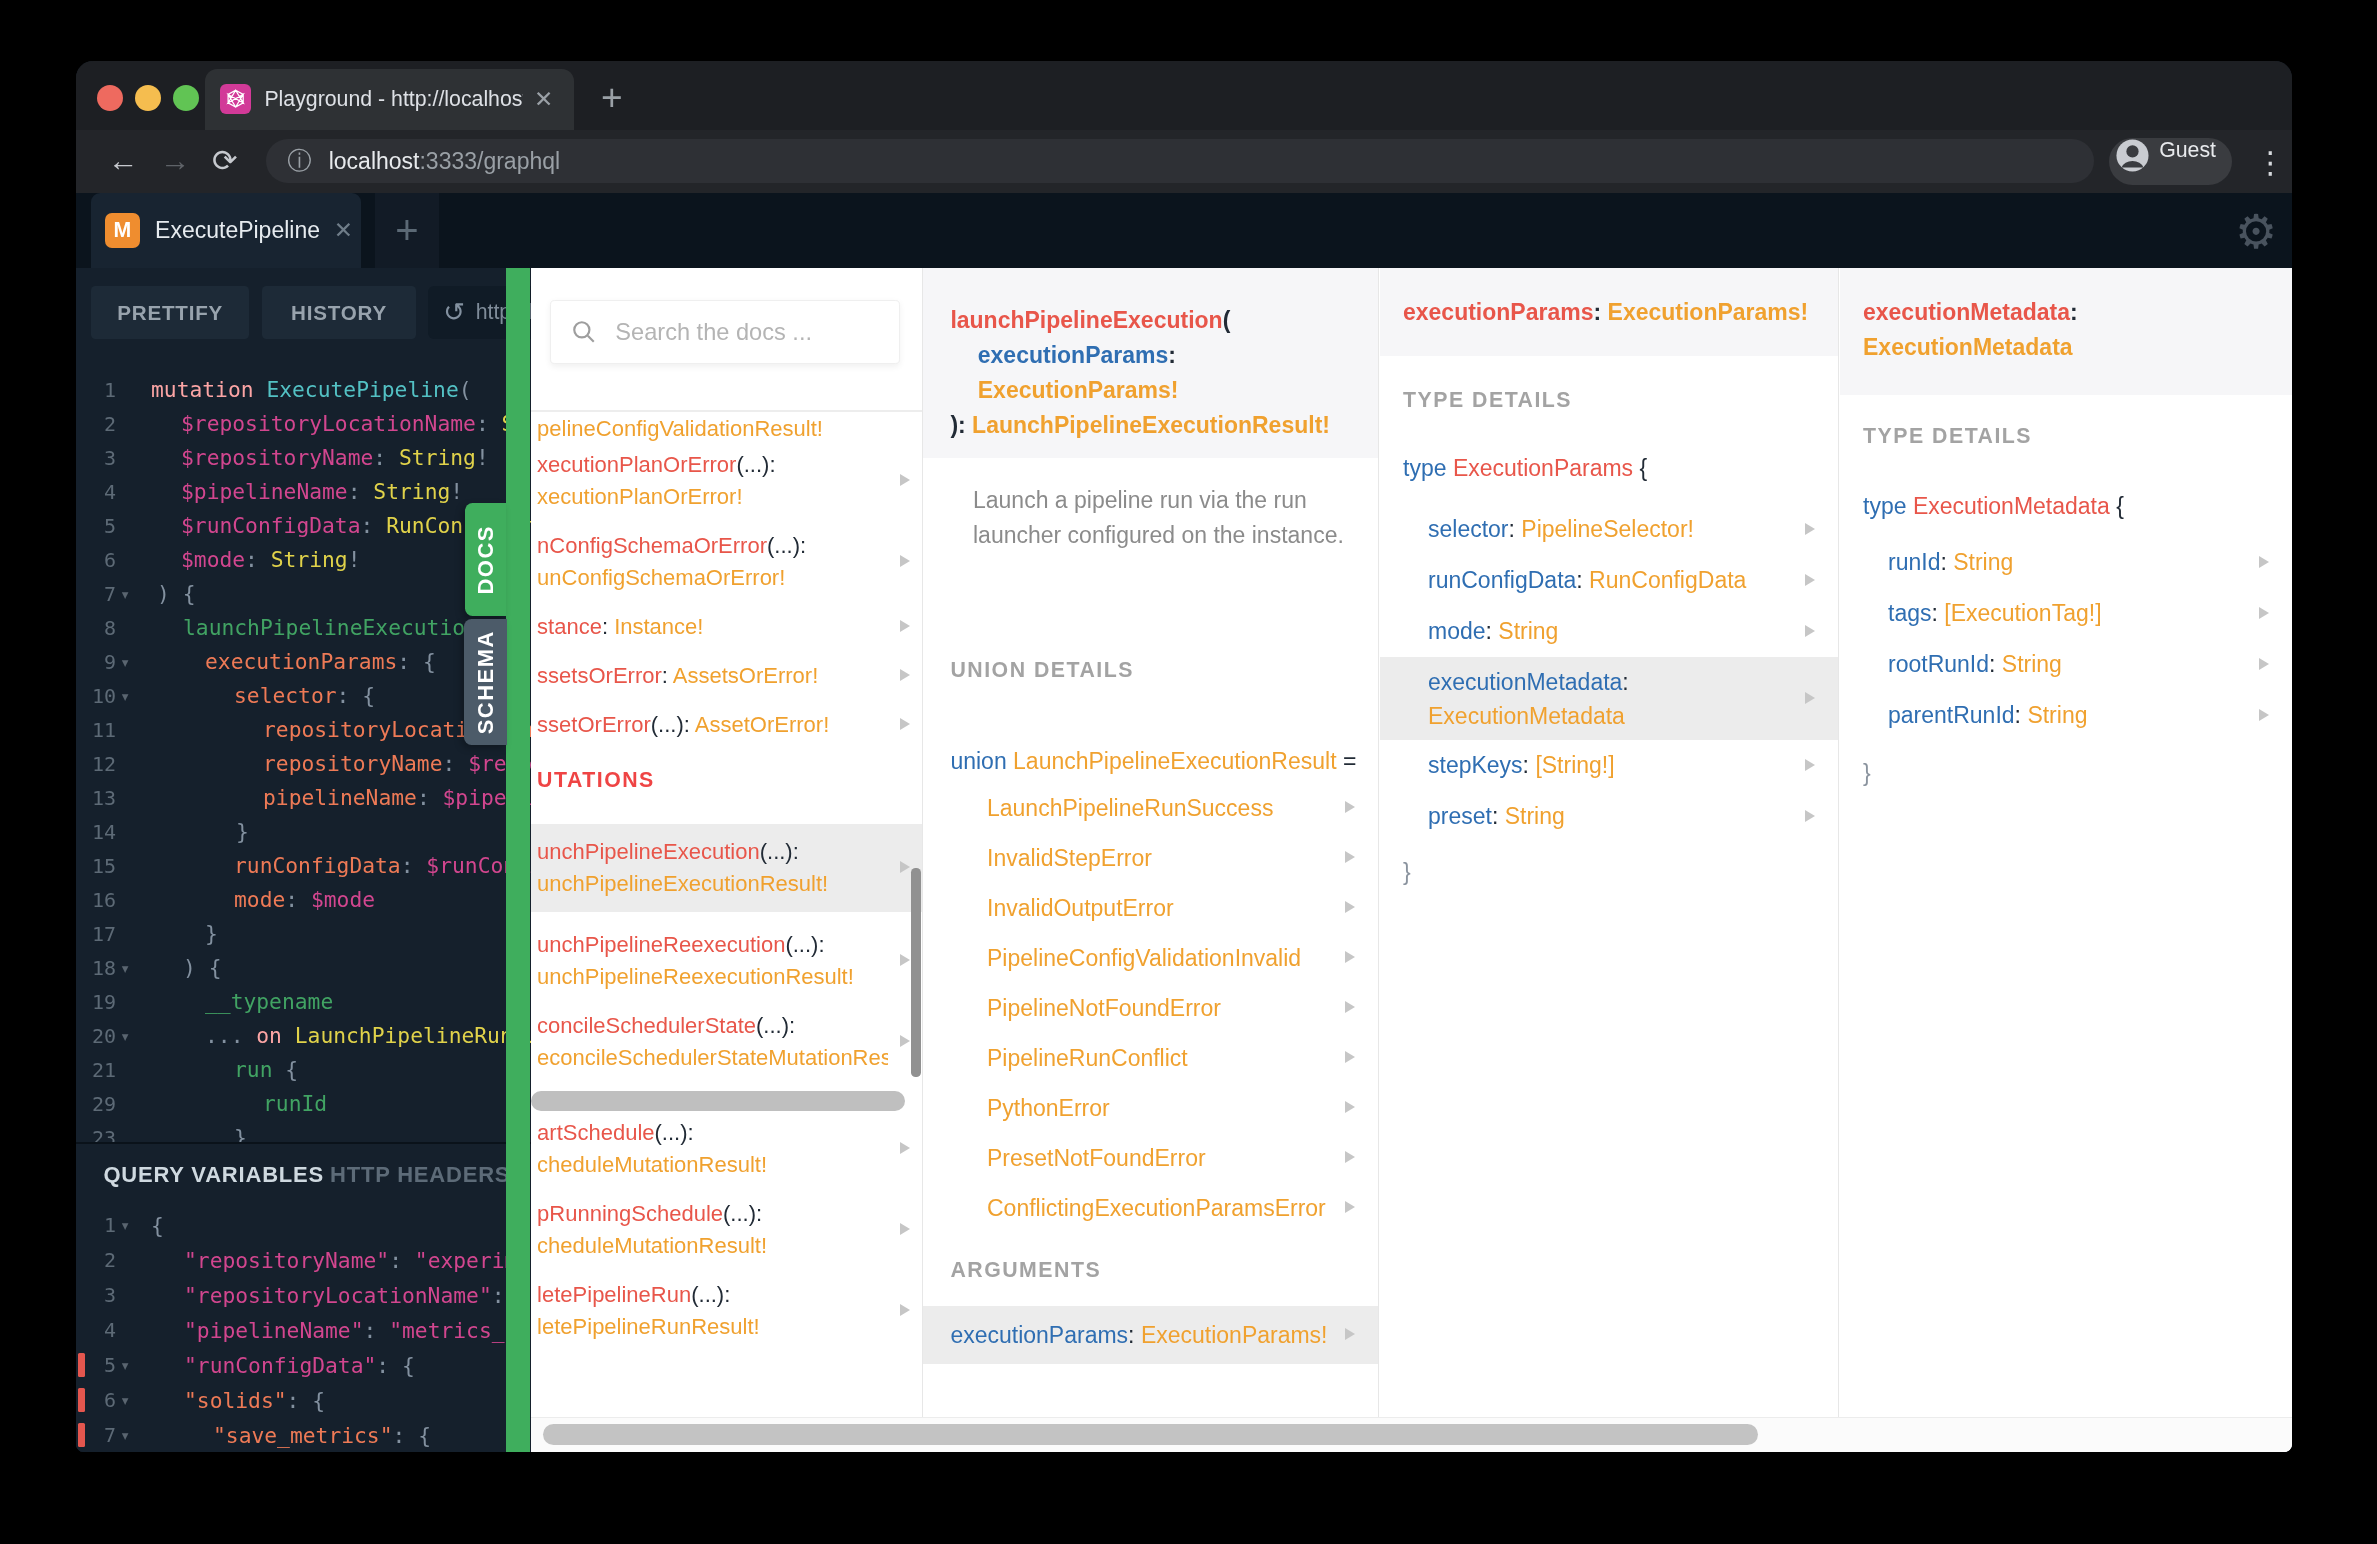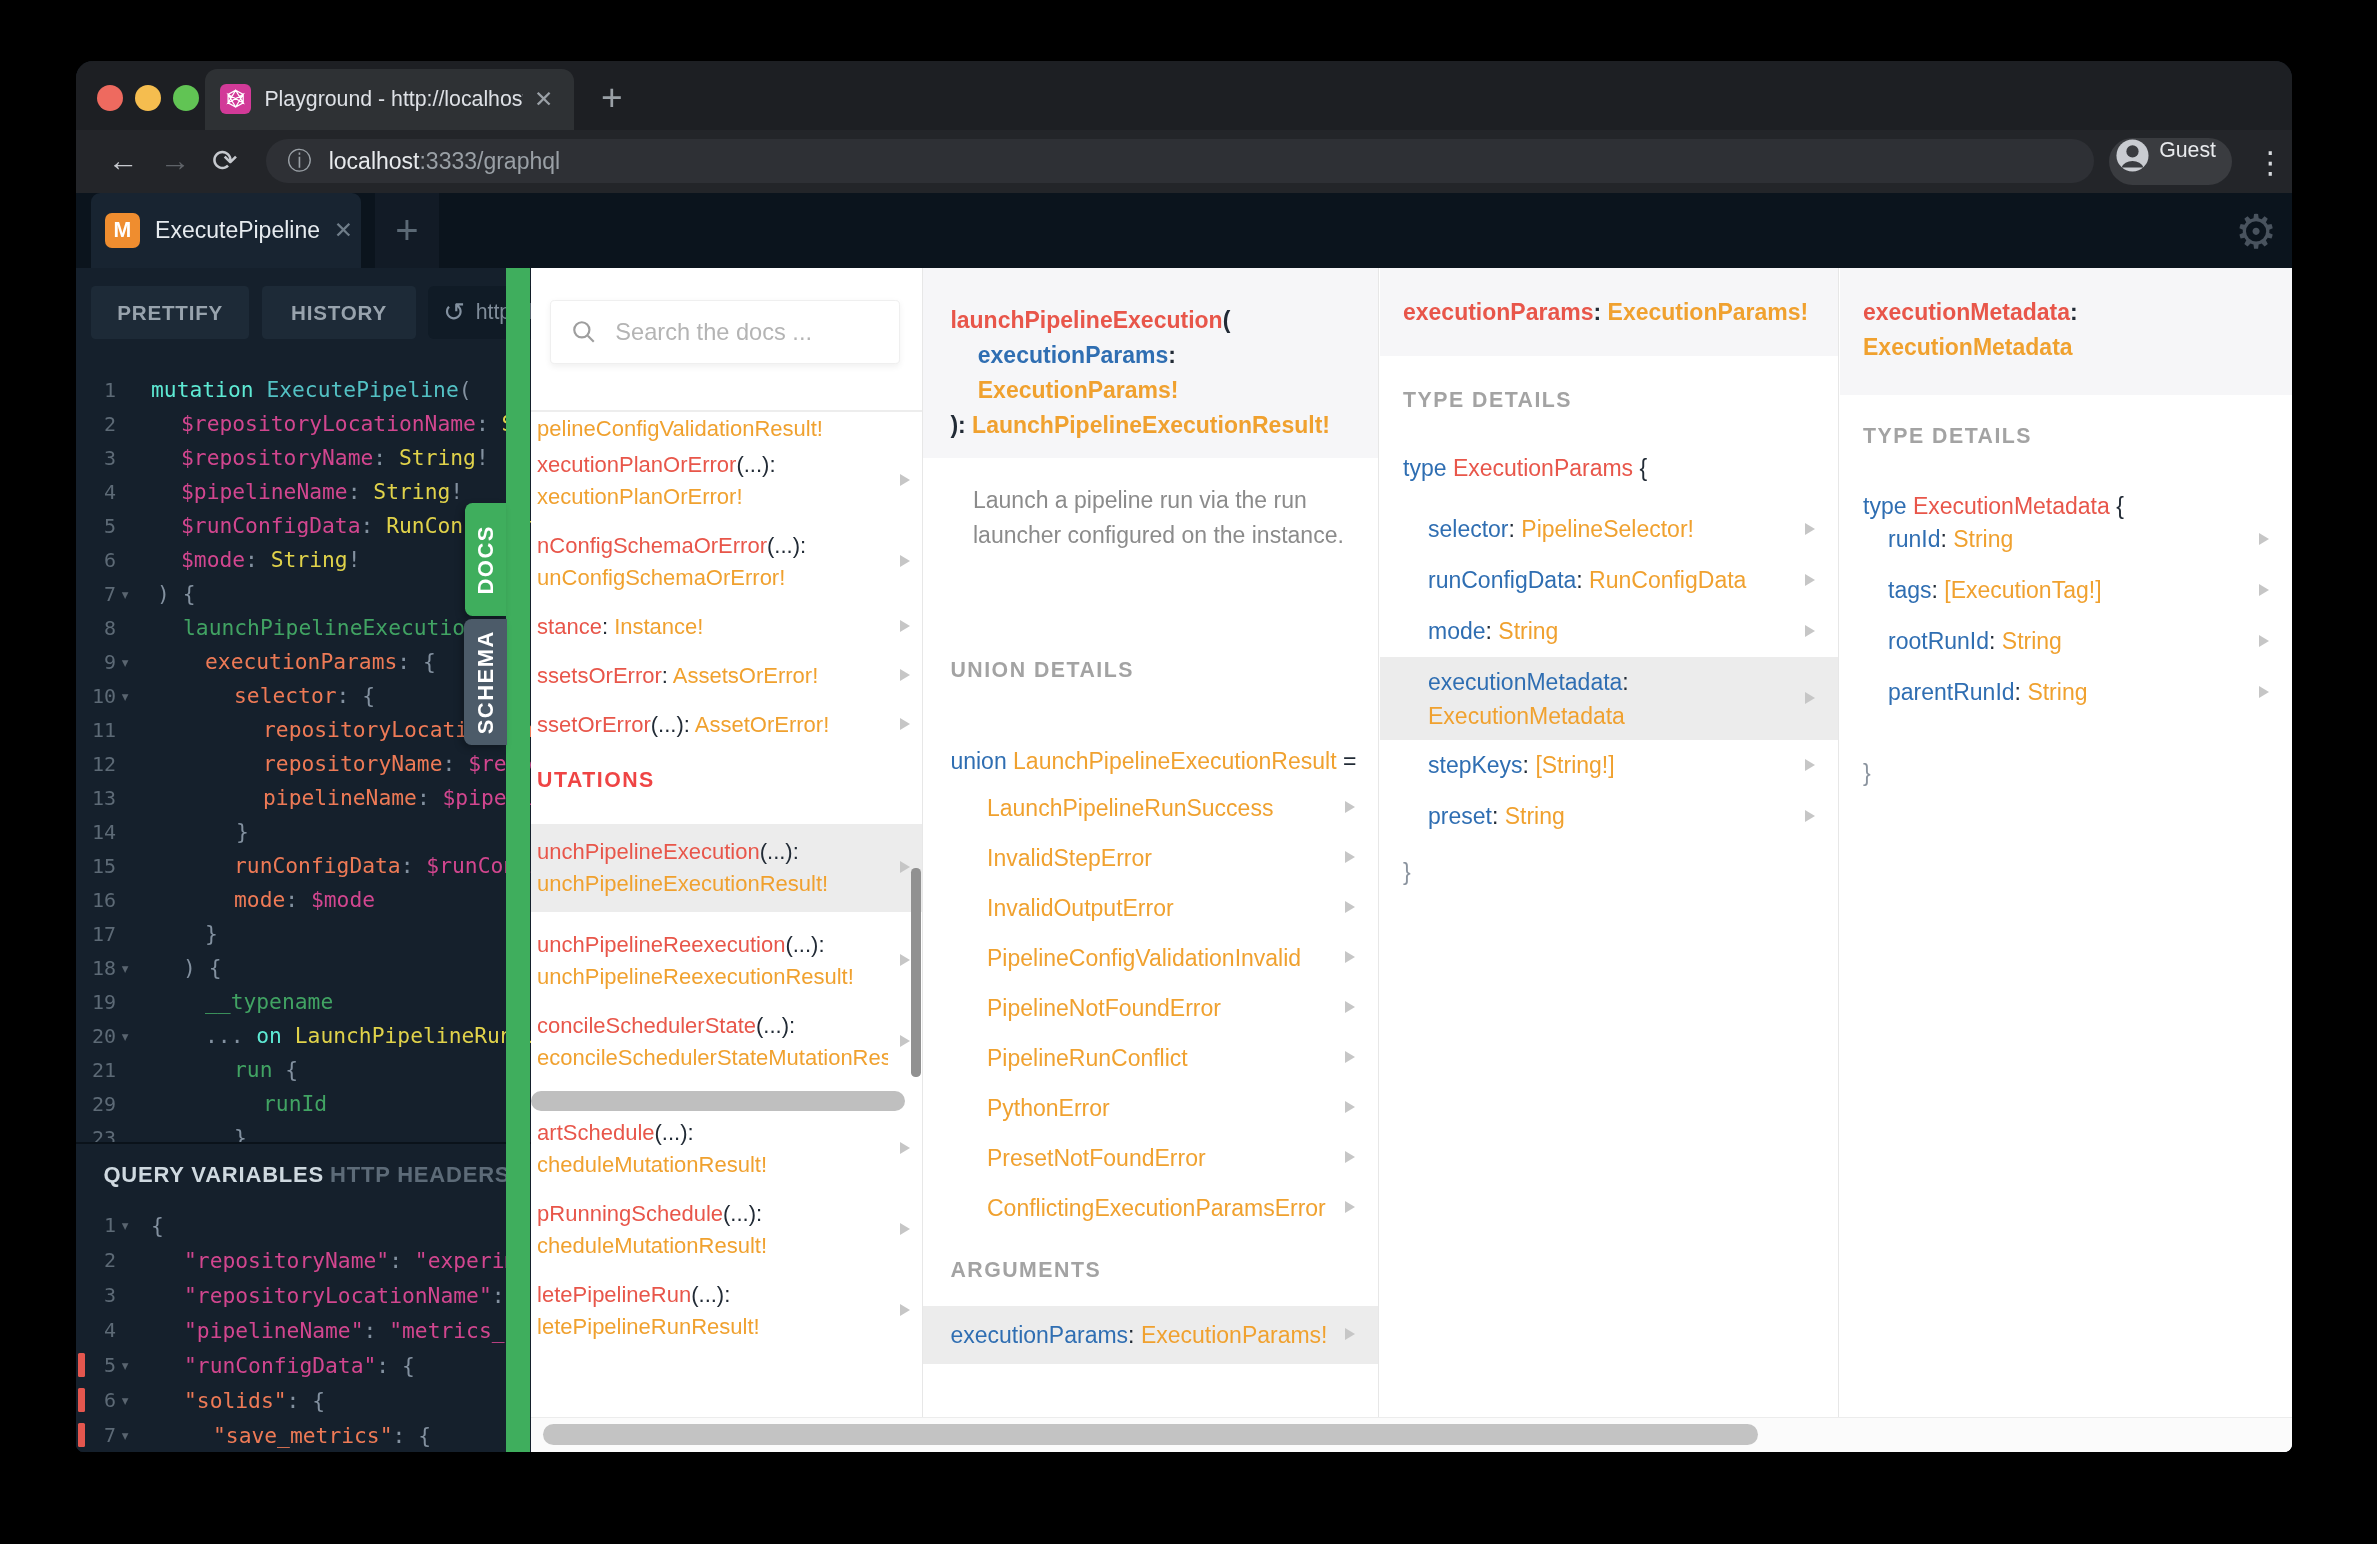--- a/index.html
+++ b/index.html
@@ -54,21 +54,21 @@
             display:flex;align-items:center;color:#7f8c99;font-size:21.3px;}
   .endpoint .undo{font-size:26px;margin:0 10.7px 0 15.2px;color:#8391a0;}
   .code-lines{position:absolute;left:0;top:105px;right:0;}
   .ed-row{position:relative;height:34px;line-height:34px;white-space:pre;
           font-family:"DejaVu Sans Mono",monospace;font-size:21.3px;}
   .vars .ed-row{height:35px;line-height:35px;}
   .ed-num{position:absolute;left:0;top:0;width:40px;text-align:right;color:#5d6a76;font-size:20px;}
   .ed-fold{position:absolute;left:44px;top:0;color:#5a6570;font-size:17px;}
   .ed-mark{position:absolute;left:1.5px;top:4.6px;width:7.6px;height:24.4px;background:#e4564e;border-radius:1.5px;}
   .ed-code{display:block;}
-  .c-ck{color:#5eead4}.c-cd{color:#53c1c4}.c-cv{color:#d2468f}.c-cy{color:#e0d24a}
+  .c-ck{color:#fca5a5}.c-cd{color:#53c1c4}.c-cv{color:#d2468f}.c-cy{color:#e0d24a}
   .c-cp{color:#8391a0}.c-cg{color:#41a363}.c-cs{color:#ee7a56}
   .qv-divider{position:absolute;left:0;right:0;top:874px;height:1.5px;background:#0a121a;}
   .qv-panel{position:absolute;left:0;right:0;top:876px;bottom:0;background:#15202c;z-index:2;}
   .qv-head{position:relative;height:61px;}
   .qv-active{position:absolute;left:27.4px;top:18.3px;color:#cfd9e0;font-weight:bold;font-size:22px;letter-spacing:0.8px;white-space:nowrap;}
   .qv-inactive{position:absolute;left:254px;top:18.3px;color:#5d6b78;font-weight:bold;font-size:22px;letter-spacing:0.8px;white-space:nowrap;}
   .qv-lines{position:absolute;left:0;top:64px;right:0;}
 
   
   .strip{position:absolute;left:430px;top:75px;width:24.4px;height:1184px;background:#3fae5d;z-index:3;}
@@ -122,21 +122,21 @@
   .u-row{position:relative;height:50px;line-height:50px;padding-left:64px;font-size:23px;color:#f0a12f;white-space:nowrap;}
   .arg-row{position:absolute;left:0;right:0;top:1038px;height:58px;background:#ececec;
            line-height:58px;padding-left:27.4px;font-size:23px;white-space:nowrap;}
   .col3 .sect-h,.col4 .sect-h{left:23px;}
   .col3 .sect-h{top:120px;}
   .col4 .sect-h{top:156px;}
   .col3 .decl{left:23px;top:187px;}
   .col4 .decl{left:23px;top:225px;}
   .f-list{position:absolute;left:0;right:0;font-size:23px;}
   .col3 .f-list{top:236px;}
-  .col4 .f-list{top:246px;}
+  .col4 .f-list{top:269px;}
   .f-row{position:relative;height:51px;line-height:51px;padding-left:48px;white-space:nowrap;}
   .f-hl{position:relative;background:#ececec;padding:7.6px 0 7.6px 48px;}
   .f-hl .d-line{line-height:34px;font-size:23px;}
   .f-close{padding-left:23px;height:51px;line-height:51px;color:#8a939e;font-size:23px;}
   .docs-hscroll{position:absolute;left:0;right:0;bottom:0;height:34px;background:#fbfbfb;border-top:1.5px solid #ececec;}
   .docs-hthumb{position:absolute;left:12.2px;top:6.1px;width:1215px;height:20.6px;background:#c3c3c3;border-radius:10.7px;}
 </style>
 </head>
 <body>
 

